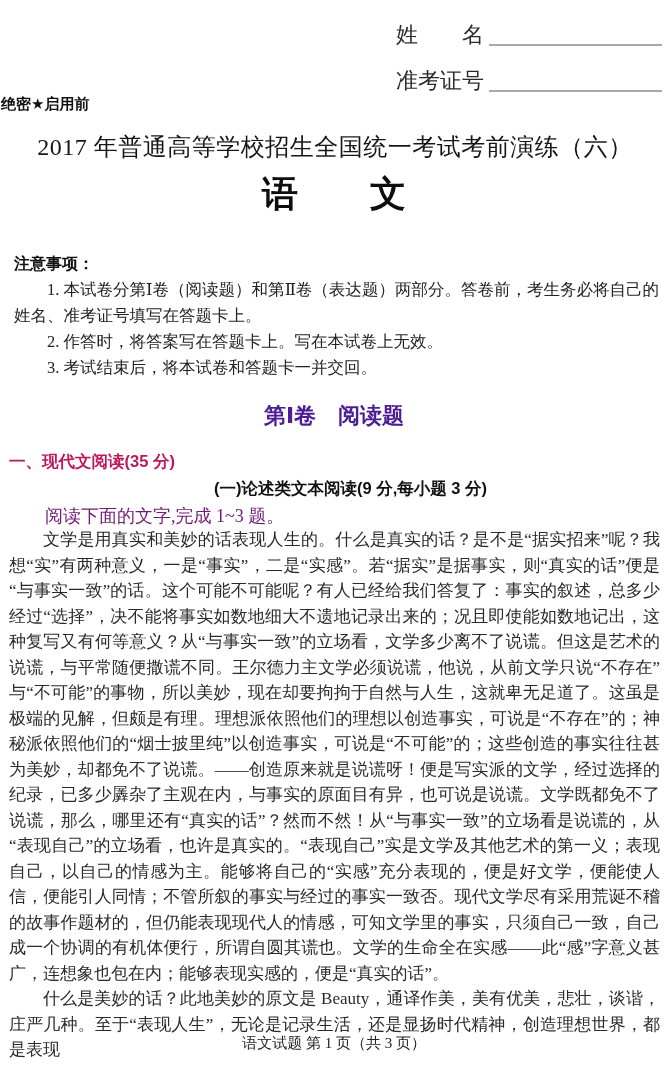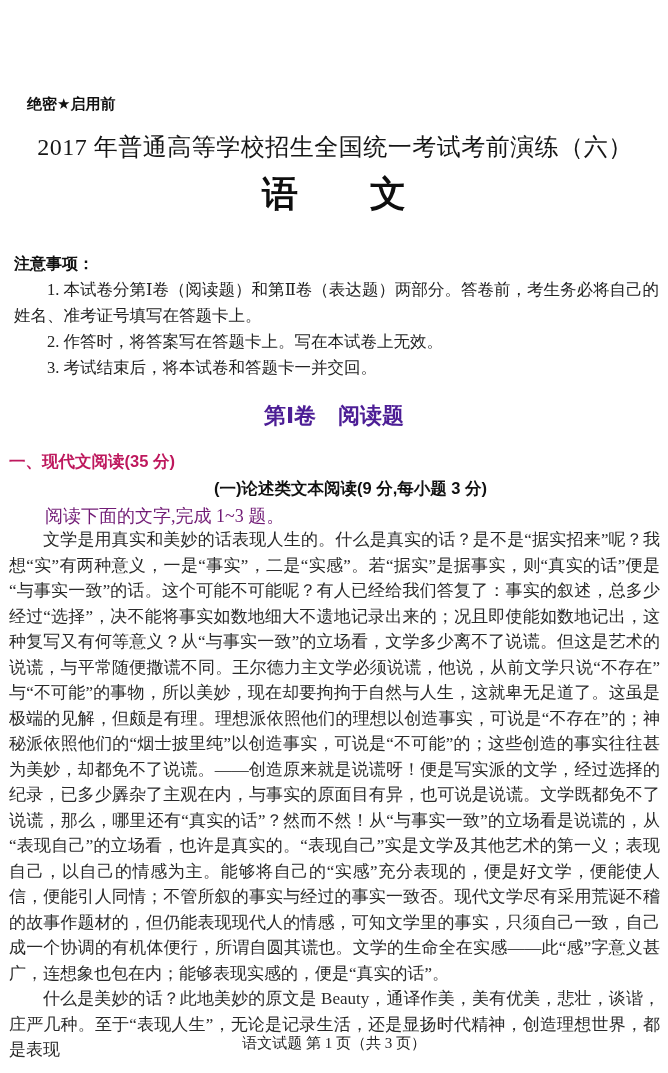--- a/index.html
+++ b/index.html
@@ -40,21 +40,21 @@
   .field-blank {
     flex: 1;
     height: 28px;
     margin-left: 5px;
     border-bottom: 2px solid #a9a9a9;
   }
 
   .classification {
     position: absolute;
     top: 95px;
-    left: 27px;
+    left: 1px;
     font-family: "Liberation Sans", "DejaVu Sans", sans-serif;
     font-weight: bold;
     font-size: 15px;
     color: #111;
   }
 
   .exam-title {
     position: absolute;
     top: 130px;
     left: 0;
@@ -169,20 +169,30 @@
     text-align: center;
     font-size: 15px;
     color: #222;
   }
 </style>
 </head>
 <body>
 
 <div class="page">
 
+  <div class="header-fields">
+    <div class="field-row">
+      <span class="field-label">姓　　名</span>
+      <span class="field-blank"></span>
+    </div>
+    <div class="field-row">
+      <span class="field-label">准考证号</span>
+      <span class="field-blank"></span>
+    </div>
+  </div>
 
   <div class="classification">绝密★启用前</div>
 
   <h1 class="exam-title">2017 年普通高等学校招生全国统一考试考前演练（六）</h1>
 
   <h2 class="subject-title">语　　文</h2>
 
   <div class="notice">
     <div class="notice-heading">注意事项：</div>
     <p class="notice-item">1. 本试卷分第Ⅰ卷（阅读题）和第Ⅱ卷（表达题）两部分。答卷前，考生务必将自己的姓名、准考证号填写在答题卡上。</p>

